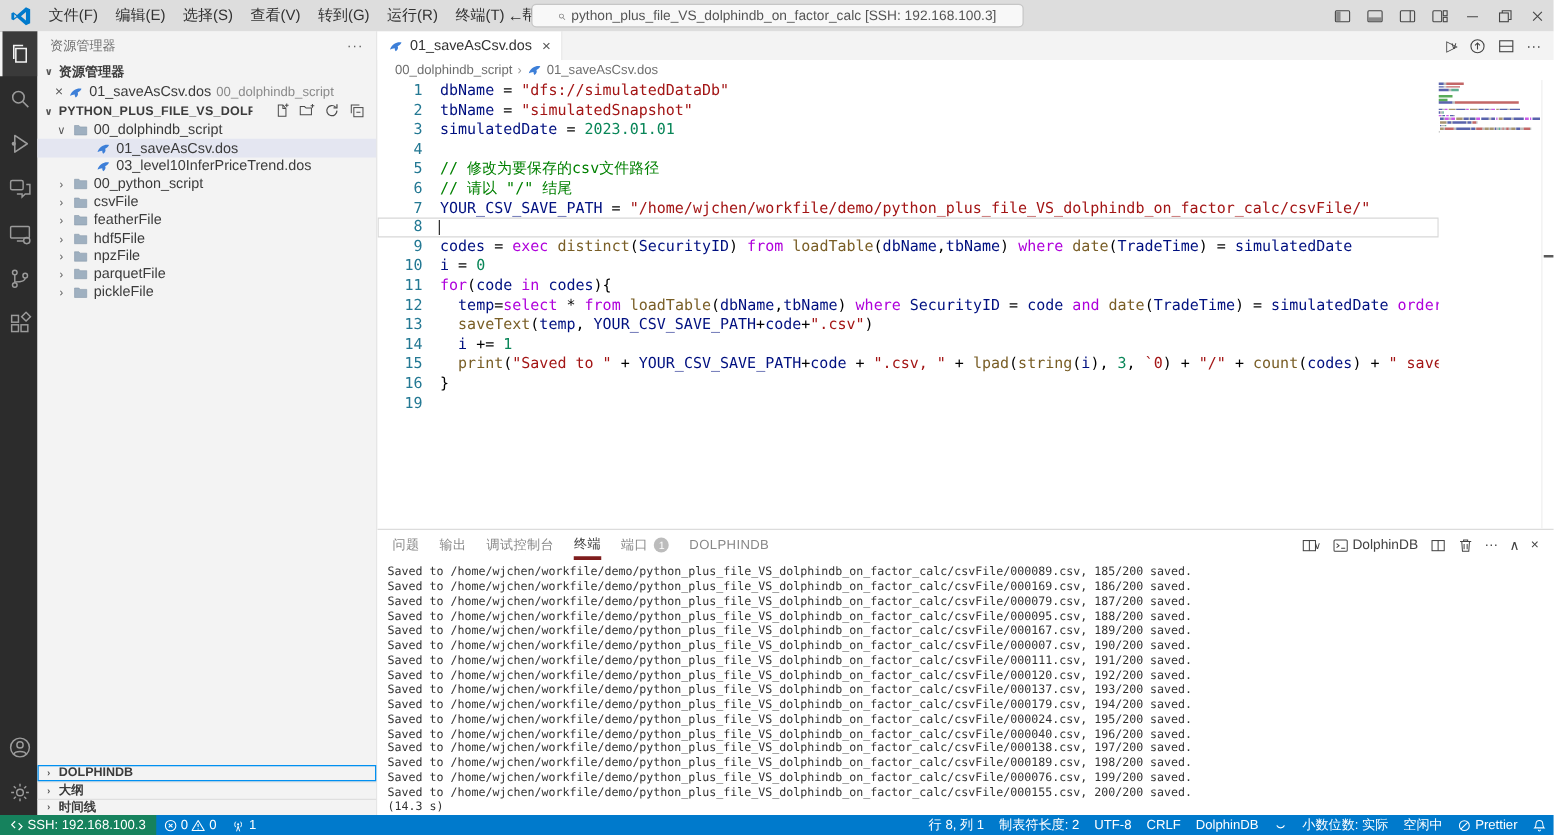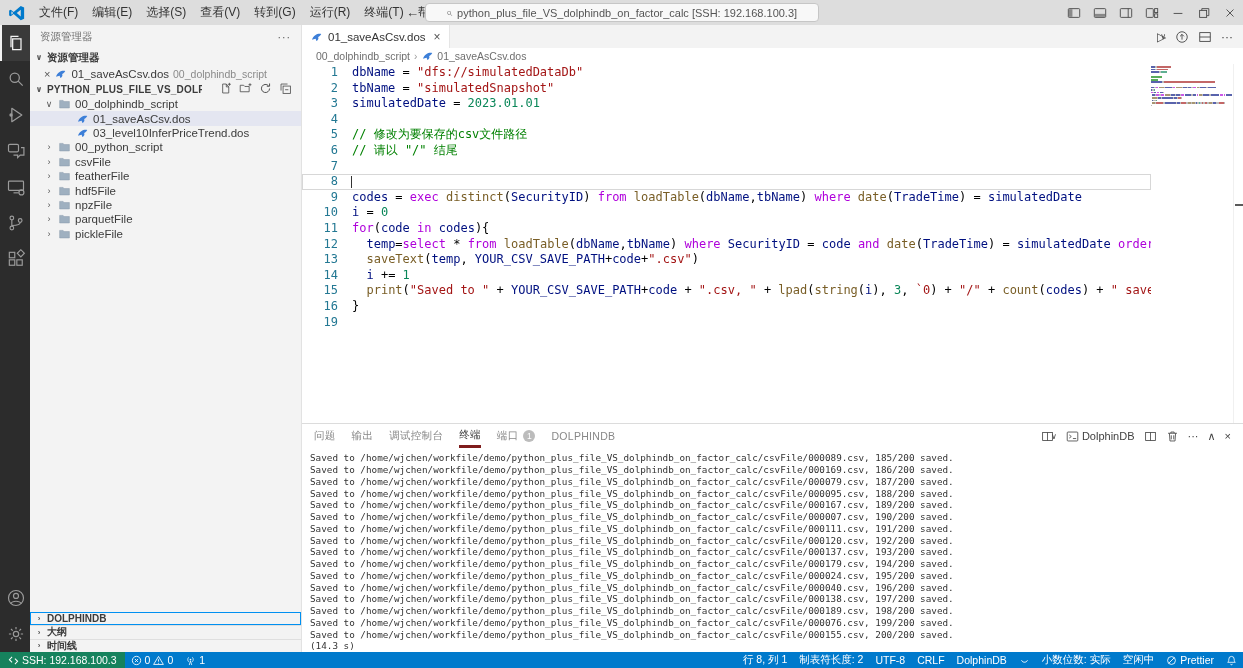--- a/index.html
+++ b/index.html
@@ -436,21 +436,21 @@
         </span>
       </div>
       <div class="editor">
         <div class="codearea">
             <div class="code-line"><span class="gutter">1</span><span class="lcontent"><span class="tk-v">dbName</span><span class="tk-p"> = </span><span class="tk-s">"dfs://simulatedDataDb"</span></span></div>
             <div class="code-line"><span class="gutter">2</span><span class="lcontent"><span class="tk-v">tbName</span><span class="tk-p"> = </span><span class="tk-s">"simulatedSnapshot"</span></span></div>
             <div class="code-line"><span class="gutter">3</span><span class="lcontent"><span class="tk-v">simulatedDate</span><span class="tk-p"> = </span><span class="tk-n">2023.01.01</span></span></div>
             <div class="code-line"><span class="gutter">4</span><span class="lcontent"></span></div>
             <div class="code-line"><span class="gutter">5</span><span class="lcontent"><span class="tk-c">// 修改为要保存的csv文件路径</span></span></div>
             <div class="code-line"><span class="gutter">6</span><span class="lcontent"><span class="tk-c">// 请以 "/" 结尾</span></span></div>
-            <div class="code-line"><span class="gutter">7</span></div>
+            <div class="code-line"><span class="gutter">7</span><span class="lcontent"><span class="tk-v">YOUR_CSV_SAVE_PATH</span><span class="tk-p"> = </span><span class="tk-s">"/home/wjchen/workfile/demo/python_plus_file_VS_dolphindb_on_factor_calc/csvFile/"</span></span></div>
             <div class="code-line current"><span class="gutter">8</span><span class="lcontent"></span></div>
             <div class="code-line"><span class="gutter">9</span><span class="lcontent"><span class="tk-v">codes</span><span class="tk-p"> = </span><span class="tk-k">exec</span><span class="tk-p"> </span><span class="tk-f">distinct</span><span class="tk-p">(</span><span class="tk-v">SecurityID</span><span class="tk-p">) </span><span class="tk-k">from</span><span class="tk-p"> </span><span class="tk-f">loadTable</span><span class="tk-p">(</span><span class="tk-v">dbName</span><span class="tk-p">,</span><span class="tk-v">tbName</span><span class="tk-p">) </span><span class="tk-k">where</span><span class="tk-p"> </span><span class="tk-f">date</span><span class="tk-p">(</span><span class="tk-v">TradeTime</span><span class="tk-p">) = </span><span class="tk-v">simulatedDate</span></span></div>
             <div class="code-line"><span class="gutter">10</span><span class="lcontent"><span class="tk-v">i</span><span class="tk-p"> = </span><span class="tk-n">0</span></span></div>
             <div class="code-line"><span class="gutter">11</span><span class="lcontent"><span class="tk-k">for</span><span class="tk-p">(</span><span class="tk-v">code</span><span class="tk-p"> </span><span class="tk-k">in</span><span class="tk-p"> </span><span class="tk-v">codes</span><span class="tk-p">){</span></span></div>
             <div class="code-line"><span class="gutter">12</span><span class="lcontent"><span class="tk-p">  </span><span class="tk-v">temp</span><span class="tk-p">=</span><span class="tk-k">select</span><span class="tk-p"> * </span><span class="tk-k">from</span><span class="tk-p"> </span><span class="tk-f">loadTable</span><span class="tk-p">(</span><span class="tk-v">dbName</span><span class="tk-p">,</span><span class="tk-v">tbName</span><span class="tk-p">) </span><span class="tk-k">where</span><span class="tk-p"> </span><span class="tk-v">SecurityID</span><span class="tk-p"> = </span><span class="tk-v">code</span><span class="tk-p"> </span><span class="tk-k">and</span><span class="tk-p"> </span><span class="tk-f">date</span><span class="tk-p">(</span><span class="tk-v">TradeTime</span><span class="tk-p">) = </span><span class="tk-v">simulatedDate</span><span class="tk-p"> </span><span class="tk-k">order</span></span></div>
             <div class="code-line"><span class="gutter">13</span><span class="lcontent"><span class="tk-p">  </span><span class="tk-f">saveText</span><span class="tk-p">(</span><span class="tk-v">temp</span><span class="tk-p">, </span><span class="tk-v">YOUR_CSV_SAVE_PATH</span><span class="tk-p">+</span><span class="tk-v">code</span><span class="tk-p">+</span><span class="tk-s">".csv"</span><span class="tk-p">)</span></span></div>
             <div class="code-line"><span class="gutter">14</span><span class="lcontent"><span class="tk-p">  </span><span class="tk-v">i</span><span class="tk-p"> += </span><span class="tk-n">1</span></span></div>
             <div class="code-line"><span class="gutter">15</span><span class="lcontent"><span class="tk-p">  </span><span class="tk-f">print</span><span class="tk-p">(</span><span class="tk-s">"Saved to "</span><span class="tk-p"> + </span><span class="tk-v">YOUR_CSV_SAVE_PATH</span><span class="tk-p">+</span><span class="tk-v">code</span><span class="tk-p"> + </span><span class="tk-s">".csv, "</span><span class="tk-p"> + </span><span class="tk-f">lpad</span><span class="tk-p">(</span><span class="tk-f">string</span><span class="tk-p">(</span><span class="tk-v">i</span><span class="tk-p">), </span><span class="tk-n">3</span><span class="tk-p">, </span><span class="tk-s">`0</span><span class="tk-p">) + </span><span class="tk-s">"/"</span><span class="tk-p"> + </span><span class="tk-f">count</span><span class="tk-p">(</span><span class="tk-v">codes</span><span class="tk-p">) + </span><span class="tk-s">" saved."</span></span></div>
             <div class="code-line"><span class="gutter">16</span><span class="lcontent"><span class="tk-p">}</span></span></div>
             <div class="code-line"><span class="gutter">19</span><span class="lcontent"></span></div>

